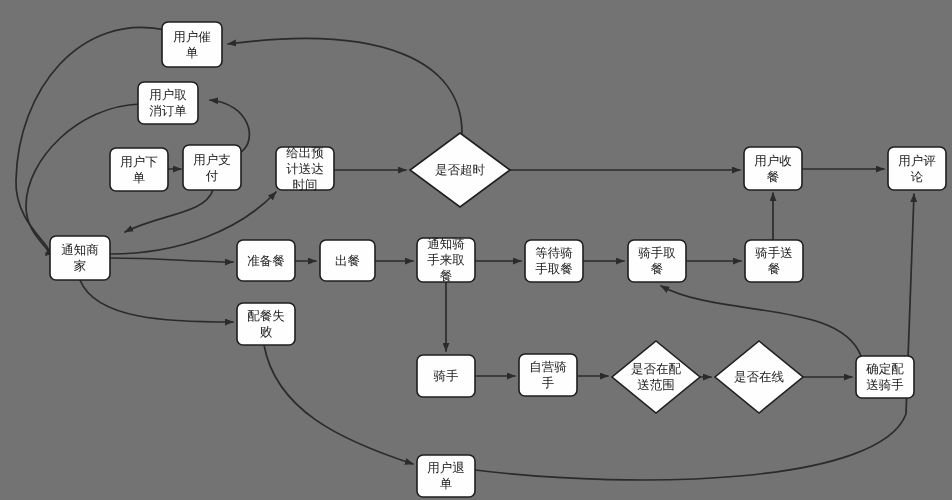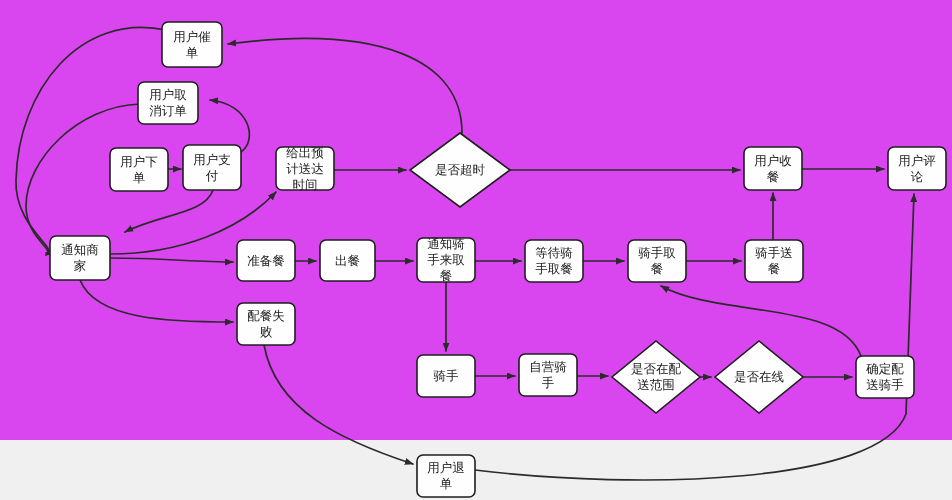--- a/index.html
+++ b/index.html
@@ -9,22 +9,22 @@
   }
   body {
     width: 952px;
     height: 500px;
     overflow: hidden;
     font-family: "Liberation Sans", "DejaVu Sans", sans-serif;
   }
   #canvas {
     position: relative;
     width: 952px;
-    height: 440px;
-    background: #d946ef;
+    height: 500px;
+    background: #737373;
   }
   svg#flow {
     position: absolute;
     left: 0;
     top: 0;
     width: 952px;
     height: 500px;
   }
   .node-rect {
     fill: #fefefe;

